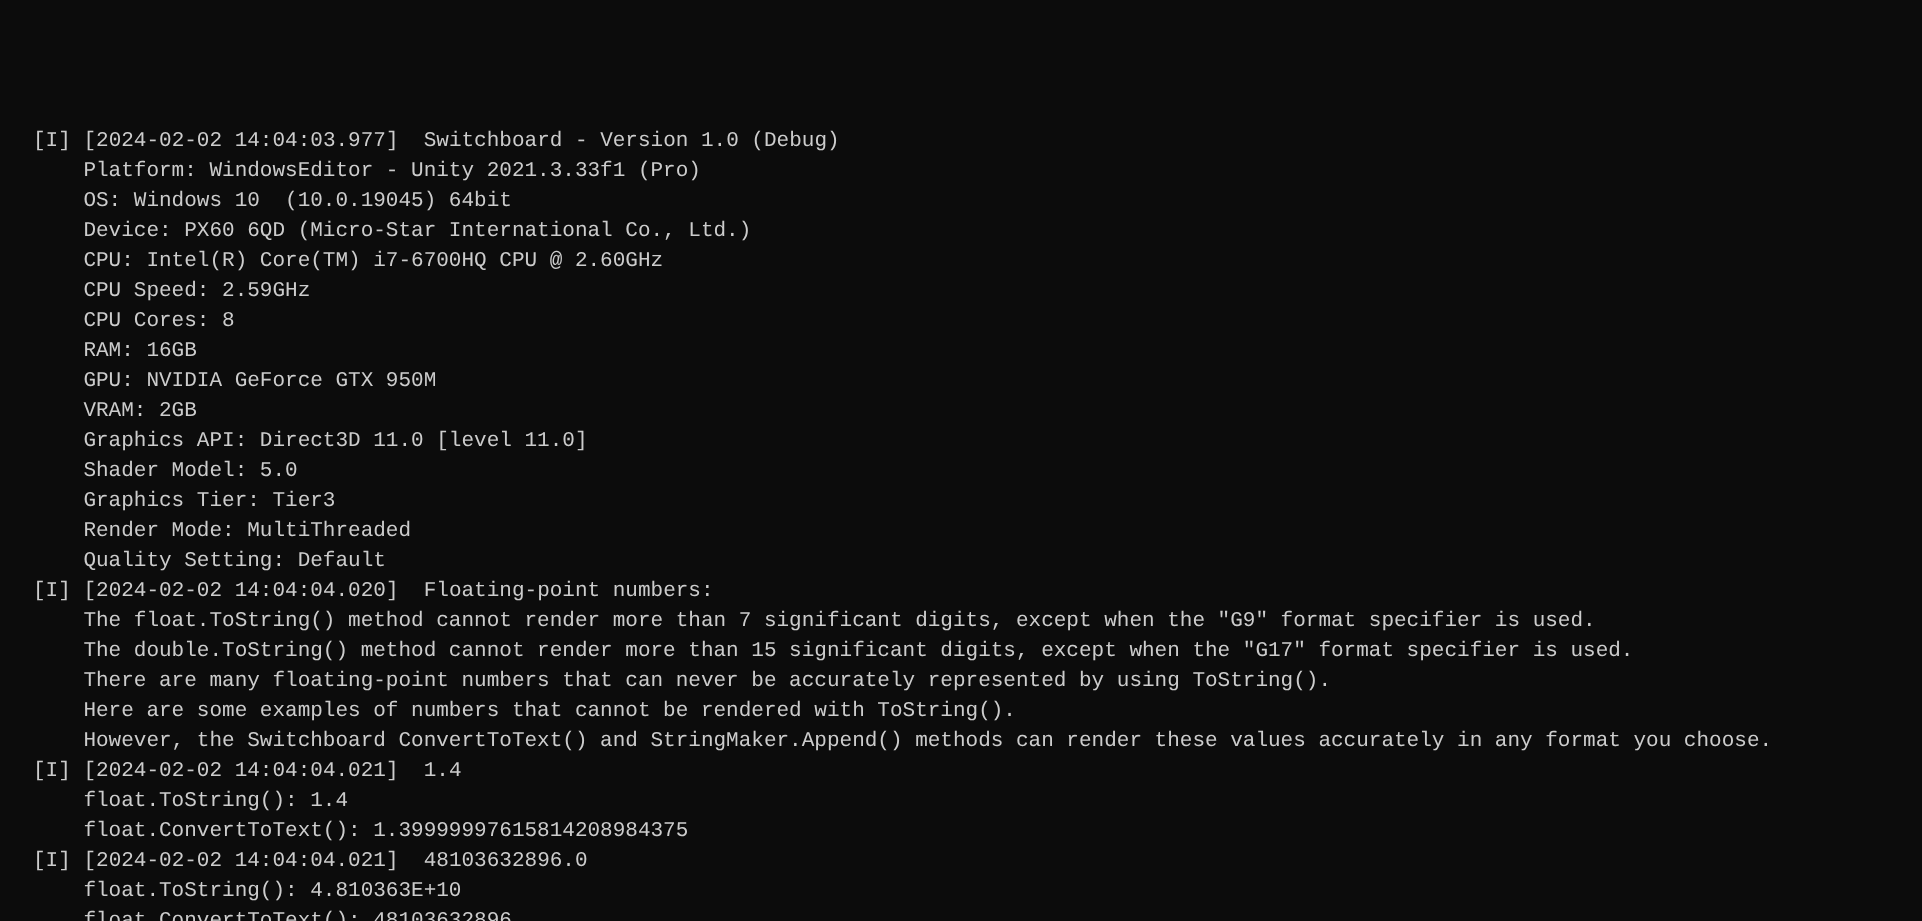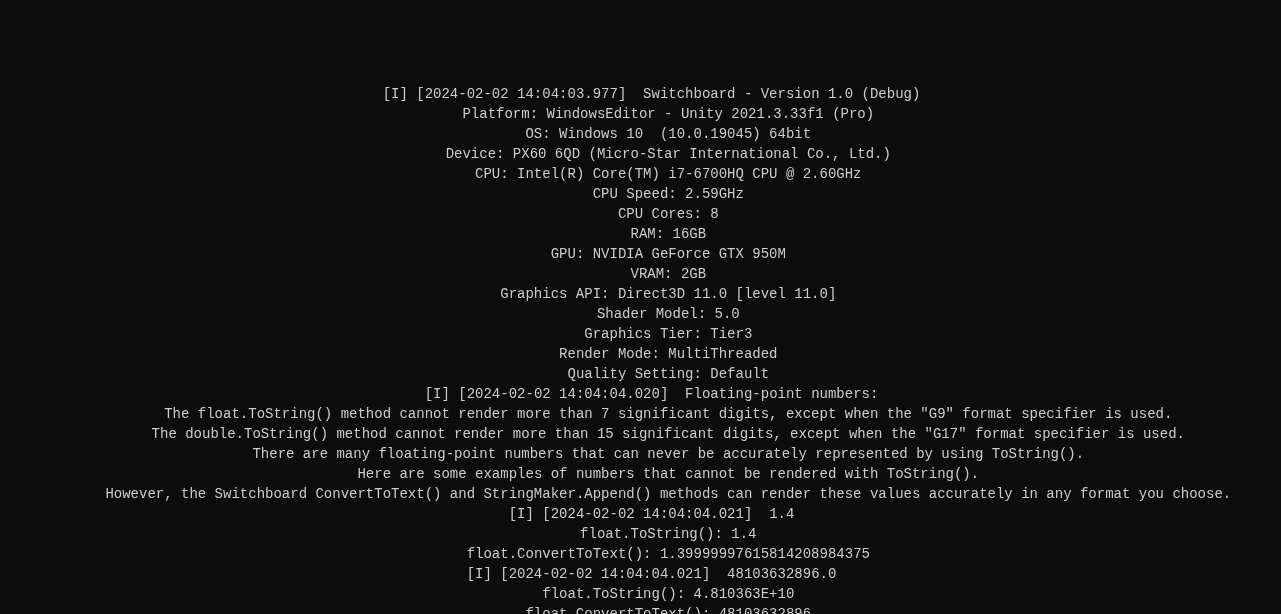--- a/index.html
+++ b/index.html
@@ -17,21 +17,20 @@
       width: 1281px;
       height: 614px;
       overflow: hidden;
       white-space: pre;
     }
     .log-container {
       padding-left: 22px;
     }
     .log-entry {
       display: block;
-      text-align: center;
     }
   </style>
 </head>
 <body>
 
 
 
 <div class="log-container" id="log-root"><div class="log-entry"><span>[I]</span> <span>[2024-02-02 14:04:03.977]</span><span>  Switchboard - Version 1.0 (Debug)</span></div><div class="log-entry">    Platform: WindowsEditor - Unity 2021.3.33f1 (Pro)</div><div class="log-entry">    OS: Windows 10  (10.0.19045) 64bit</div><div class="log-entry">    Device: PX60 6QD (Micro-Star International Co., Ltd.)</div><div class="log-entry">    CPU: Intel(R) Core(TM) i7-6700HQ CPU @ 2.60GHz</div><div class="log-entry">    CPU Speed: 2.59GHz</div><div class="log-entry">    CPU Cores: 8</div><div class="log-entry">    RAM: 16GB</div><div class="log-entry">    GPU: NVIDIA GeForce GTX 950M</div><div class="log-entry">    VRAM: 2GB</div><div class="log-entry">    Graphics API: Direct3D 11.0 [level 11.0]</div><div class="log-entry">    Shader Model: 5.0</div><div class="log-entry">    Graphics Tier: Tier3</div><div class="log-entry">    Render Mode: MultiThreaded</div><div class="log-entry">    Quality Setting: Default</div><div class="log-entry"><span>[I]</span> <span>[2024-02-02 14:04:04.020]</span><span>  Floating-point numbers:</span></div><div class="log-entry">    The float.ToString() method cannot render more than 7 significant digits, except when the "G9" format specifier is used.</div><div class="log-entry">    The double.ToString() method cannot render more than 15 significant digits, except when the "G17" format specifier is used.</div><div class="log-entry">    There are many floating-point numbers that can never be accurately represented by using ToString().</div><div class="log-entry">    Here are some examples of numbers that cannot be rendered with ToString().</div><div class="log-entry">    However, the Switchboard ConvertToText() and StringMaker.Append() methods can render these values accurately in any format you choose.</div><div class="log-entry"><span>[I]</span> <span>[2024-02-02 14:04:04.021]</span><span>  1.4</span></div><div class="log-entry">    float.ToString(): 1.4</div><div class="log-entry">    float.ConvertToText(): 1.39999997615814208984375</div><div class="log-entry"><span>[I]</span> <span>[2024-02-02 14:04:04.021]</span><span>  48103632896.0</span></div><div class="log-entry">    float.ToString(): 4.810363E+10</div><div class="log-entry">    float.ConvertToText(): 48103632896</div></div>
 
 

